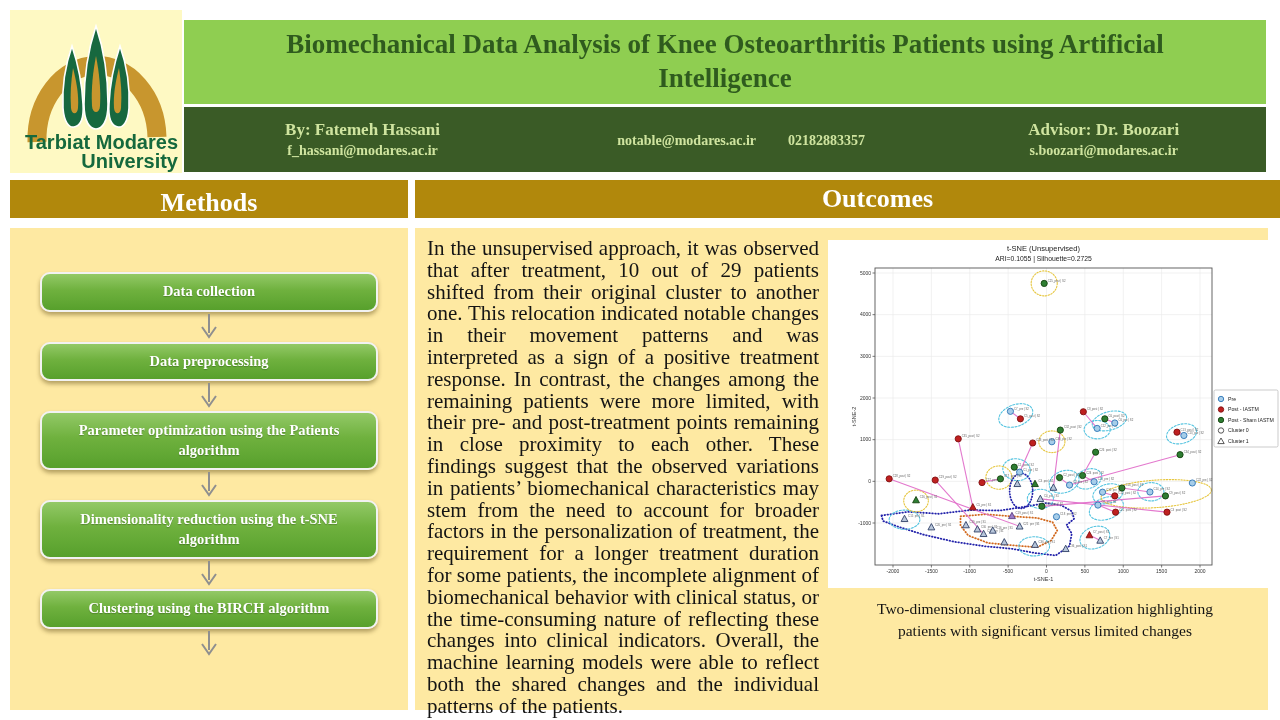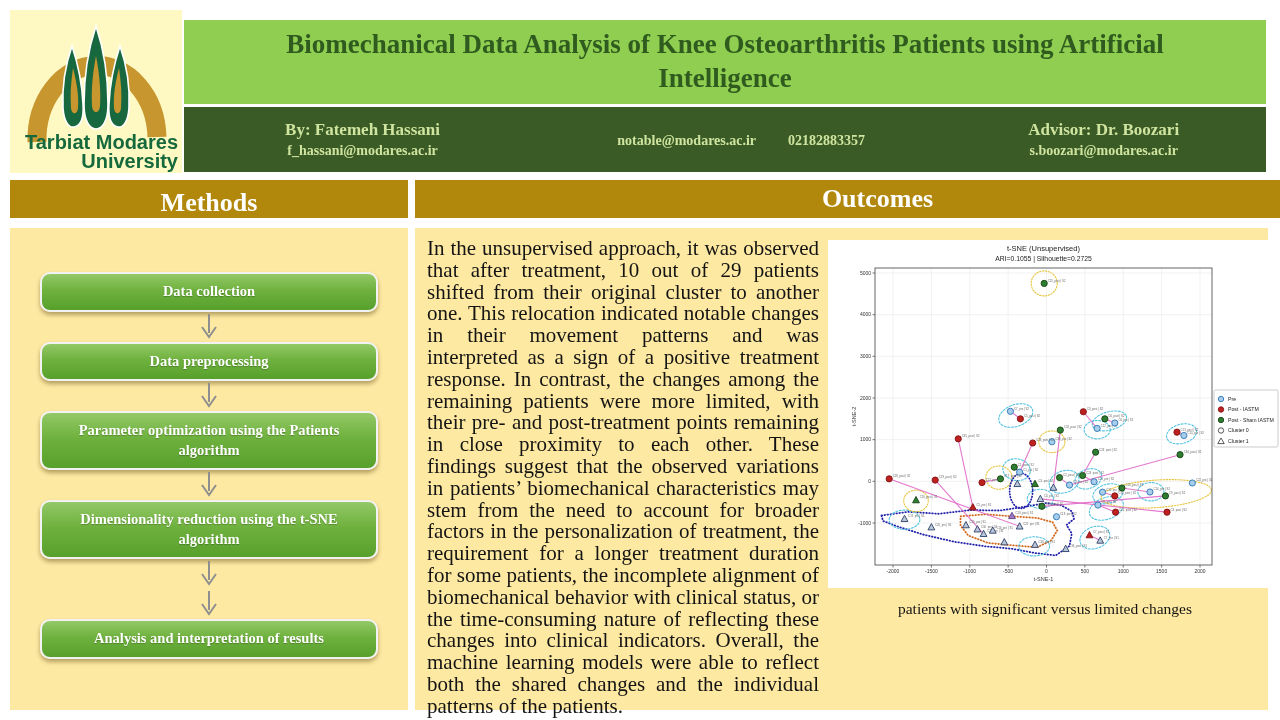--- a/index.html
+++ b/index.html
@@ -106,27 +106,27 @@
             <polyline points="4,14 11,24 18,14" fill="none" stroke="#8f8f8f" stroke-width="2"></polyline>
           </svg>
         </div>
         <div class="step">Dimensionality reduction using the t-SNE algorithm</div>
         <div class="arrow">
           <svg width="22" height="28" viewBox="0 0 22 28">
             <line x1="11" y1="1" x2="11" y2="20" stroke="#8f8f8f" stroke-width="2"></line>
             <polyline points="4,14 11,24 18,14" fill="none" stroke="#8f8f8f" stroke-width="2"></polyline>
           </svg>
         </div>
-        <div class="arrow">
-          <svg width="22" height="28" viewBox="0 0 22 28">
-            <line x1="11" y1="1" x2="11" y2="20" stroke="#8f8f8f" stroke-width="2"></line>
-            <polyline points="4,14 11,24 18,14" fill="none" stroke="#8f8f8f" stroke-width="2"></polyline>
-          </svg>
-        </div>
-        <div class="step">Analysis and interpretation of results</div>
+        <div class="step">Clustering using the BIRCH algorithm</div>
+        <div class="arrow">
+          <svg width="22" height="28" viewBox="0 0 22 28">
+            <line x1="11" y1="1" x2="11" y2="20" stroke="#8f8f8f" stroke-width="2"></line>
+            <polyline points="4,14 11,24 18,14" fill="none" stroke="#8f8f8f" stroke-width="2"></polyline>
+          </svg>
+        </div>
       </div>
   </div>
 
   <div class="col-head" id="outcomes-head">
     <div class="h">Outcomes</div>
   </div>
   <div class="panel" id="outcomes-panel"></div>
 
   <div id="outcome-text">In the unsupervised approach, it was observed that after treatment, 10 out of 29 patients shifted from their original cluster to another one. This relocation indicated notable changes in their movement patterns and was interpreted as a sign of a positive treatment response. In contrast, the changes among the remaining patients were more limited, with their pre- and post-treatment points remaining in close proximity to each other. These findings suggest that the observed variations in patients’ biomechanical characteristics may stem from the need to account for broader factors in the personalization of treatment, the requirement for a longer treatment duration for some patients, the incomplete alignment of biomechanical behavior with clinical status, or the time-consuming nature of reflecting these changes into clinical indicators. Overall, the machine learning models were able to reflect both the shared changes and the individual patterns of the patients.</div>
 
@@ -344,16 +344,17 @@
         <circle cx="373" cy="180" r="2.7" fill="#2e7d32" stroke="#14430f" stroke-width="0.9"></circle>
         <text x="380" y="181.9" font-size="5.2" fill="#222" font-family="Liberation Sans, sans-serif">Post - Sham IASTM</text>
         <circle cx="373" cy="190.5" r="2.7" fill="none" stroke="#444444" stroke-width="0.9"></circle>
         <text x="380" y="192.4" font-size="5.2" fill="#222" font-family="Liberation Sans, sans-serif">Cluster 0</text>
         <path d="M373,198 L376.2,203.6 L369.8,203.6 Z" fill="none" stroke="#444444" stroke-width="0.9"></path>
         <text x="380" y="202.9" font-size="5.2" fill="#222" font-family="Liberation Sans, sans-serif">Cluster 1</text>
       </svg>
   </div>
 
   <div id="chart-caption">
+    <div>Two-dimensional clustering visualization highlighting</div>
     <div>patients with significant versus limited changes</div>
   </div>
 
 </div>
 
 </body></html>

